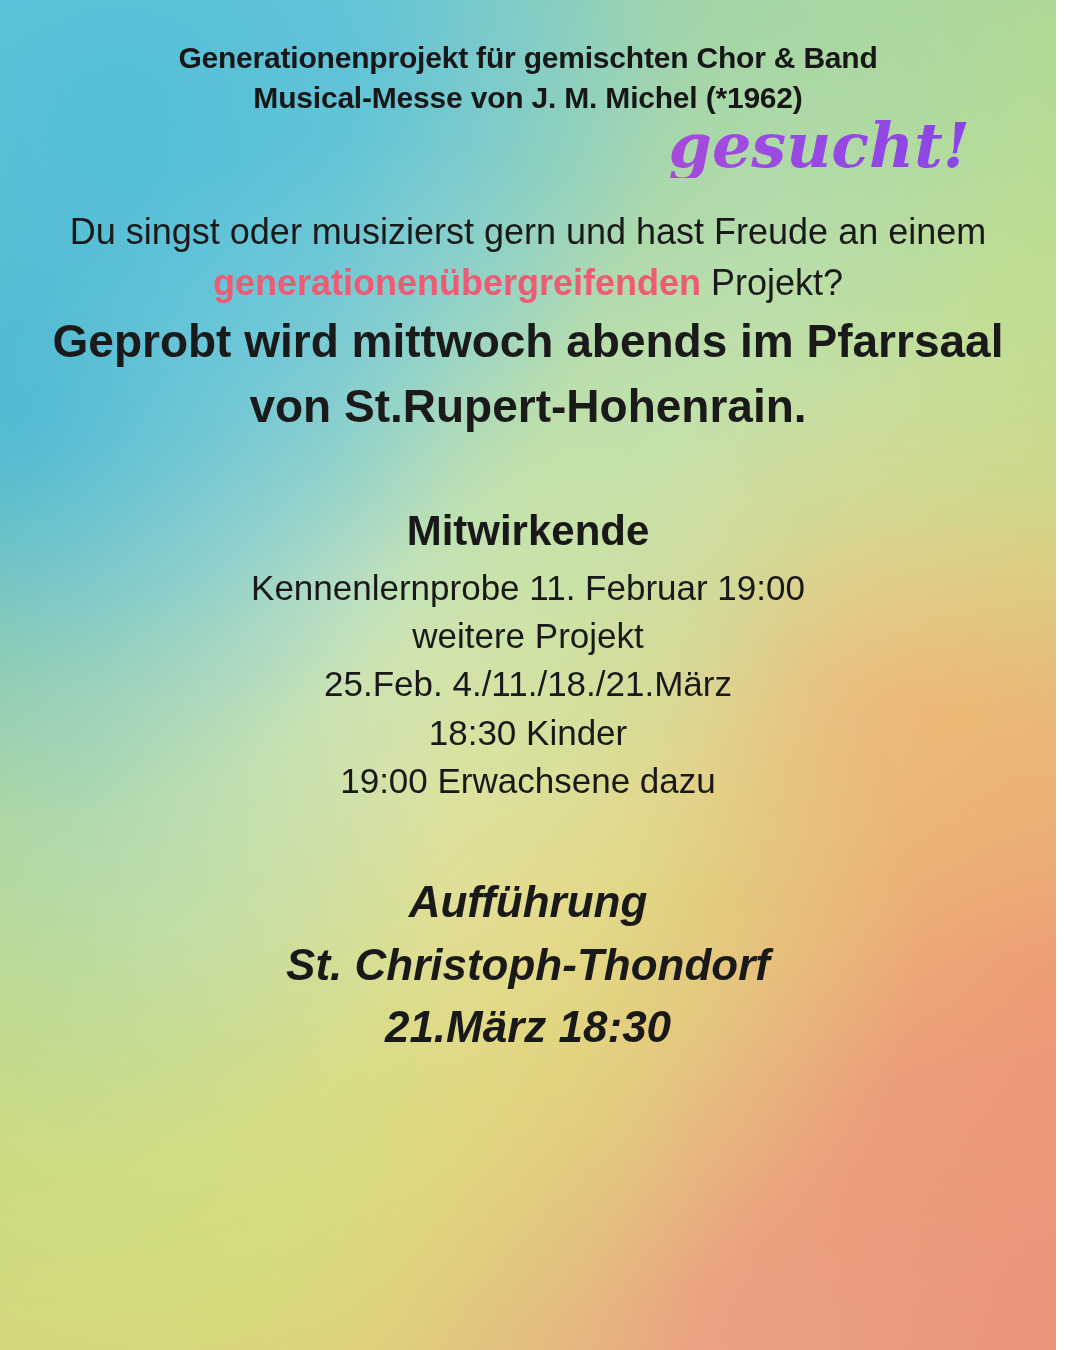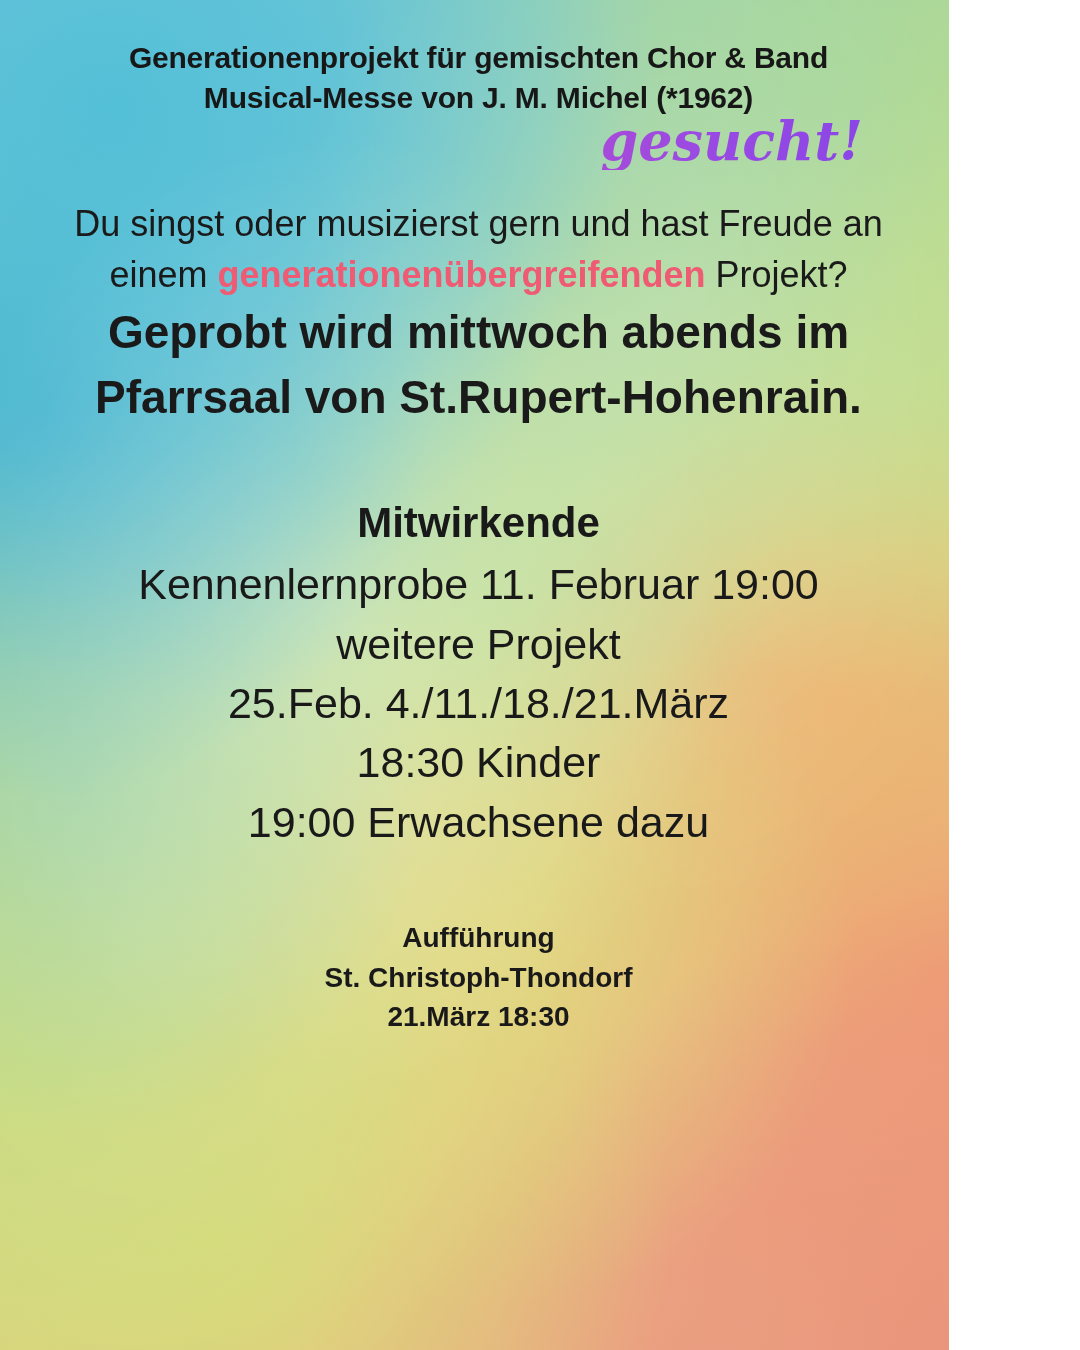--- a/index.html
+++ b/index.html
@@ -8,25 +8,24 @@
   }
   body {
     width: 1080px;
     height: 1350px;
     font-family: "Liberation Sans", sans-serif;
     overflow: hidden;
   }
 
   .poster {
     position: relative;
-    width: 941px;
+    width: 1056px;
     height: 1350px;
     overflow: hidden;
     background-color: #bcd9a0;
-    padding-left: 8px;
   }
 
   
   .bg {
     position: absolute;
     inset: 0;
     background:
       radial-gradient(circle at 12% 8%, rgba(86, 190, 214, 0.95) 0%, rgba(86, 190, 214, 0.55) 16%, rgba(86, 190, 214, 0) 34%),
       radial-gradient(circle at 30% 4%, rgba(120, 200, 220, 0.85) 0%, rgba(120, 200, 220, 0) 26%),
       radial-gradient(circle at 4% 30%, rgba(70, 175, 205, 0.9) 0%, rgba(70, 175, 205, 0) 30%),
@@ -91,21 +90,21 @@
     -webkit-text-fill-color: transparent;
   }
 
   .headline-sub {
     margin-top: -4px;
     padding-right: 46px;
     text-align: right;
     font-family: "DejaVu Serif", serif;
     font-style: italic;
     font-weight: bold;
-    font-size: 54px;
+    font-size: 62px;
     line-height: 1.05;
     background: linear-gradient(95deg, #d347a9 0%, #c04bc6 40%, #9b4ae2 75%, #8644e8 100%);
     -webkit-background-clip: text;
     background-clip: text;
     color: transparent;
     -webkit-text-fill-color: transparent;
   }
 
   .intro {
     margin-top: 28px;
@@ -128,31 +127,32 @@
   .section {
     margin-top: 66px;
   }
   .section-title {
     font-size: 42px;
     font-weight: bold;
     line-height: 1.25;
     margin-bottom: 6px;
   }
   .section-line {
-    font-size: 43px;
+    font-size: 35px;
     line-height: 1.38;
   }
 
   .perf {
     margin-top: 66px;
   }
   .perf-line {
-    font-size: 28px;
+    font-size: 44px;
     font-weight: bold;
     line-height: 1.42;
+    font-style: italic;
   }
 </style>
 </head>
 <body>
 
 <div class="poster">
   <div class="bg"></div>
   <div class="bg-texture"></div>
 
   <div class="content">

